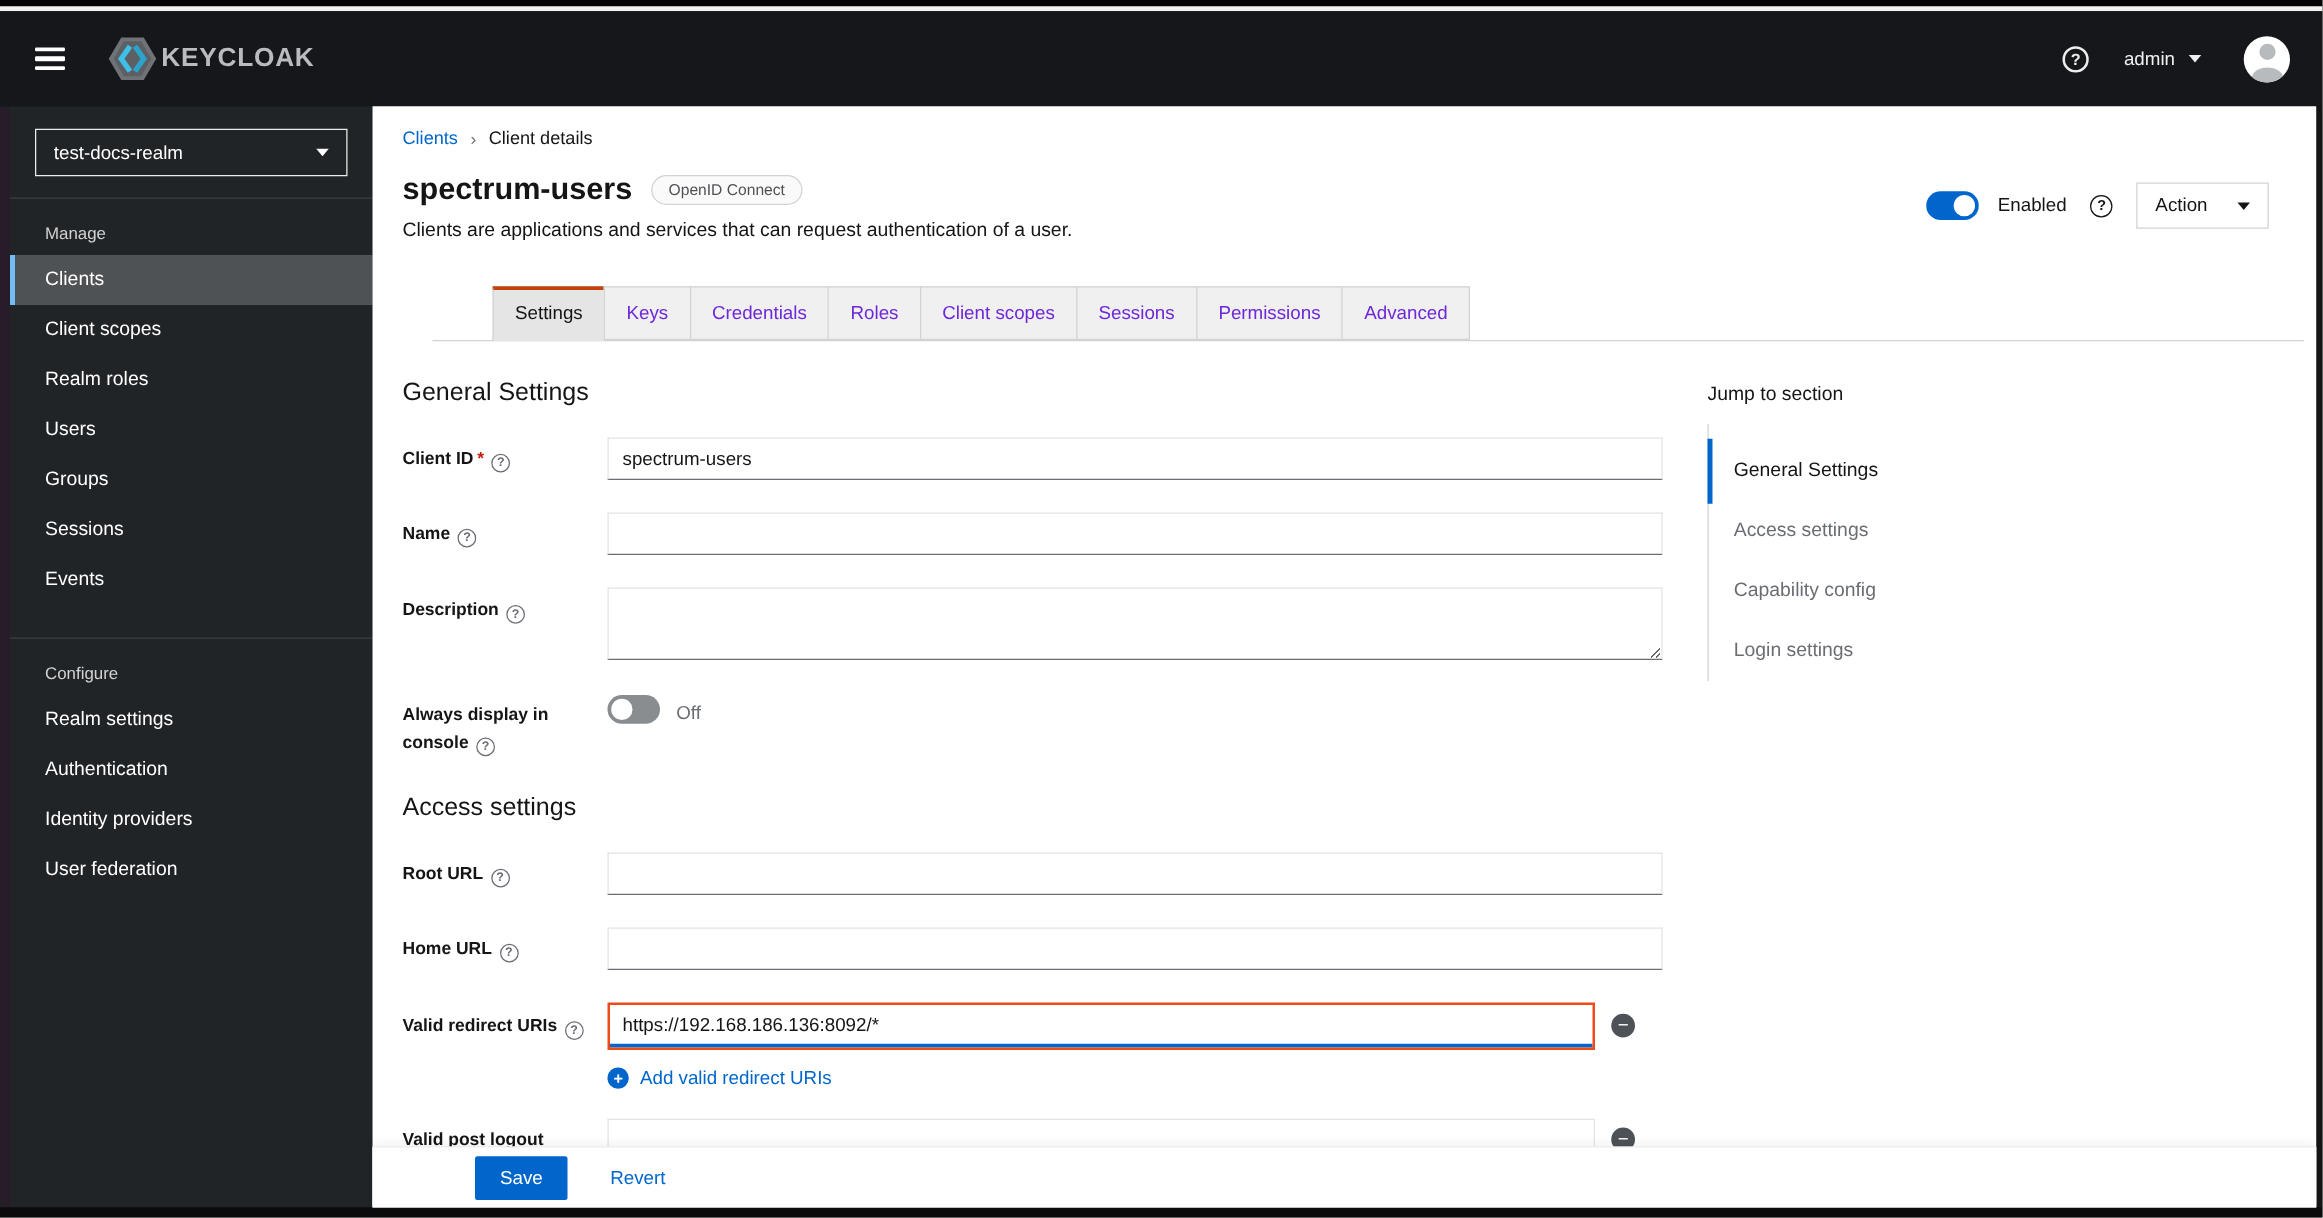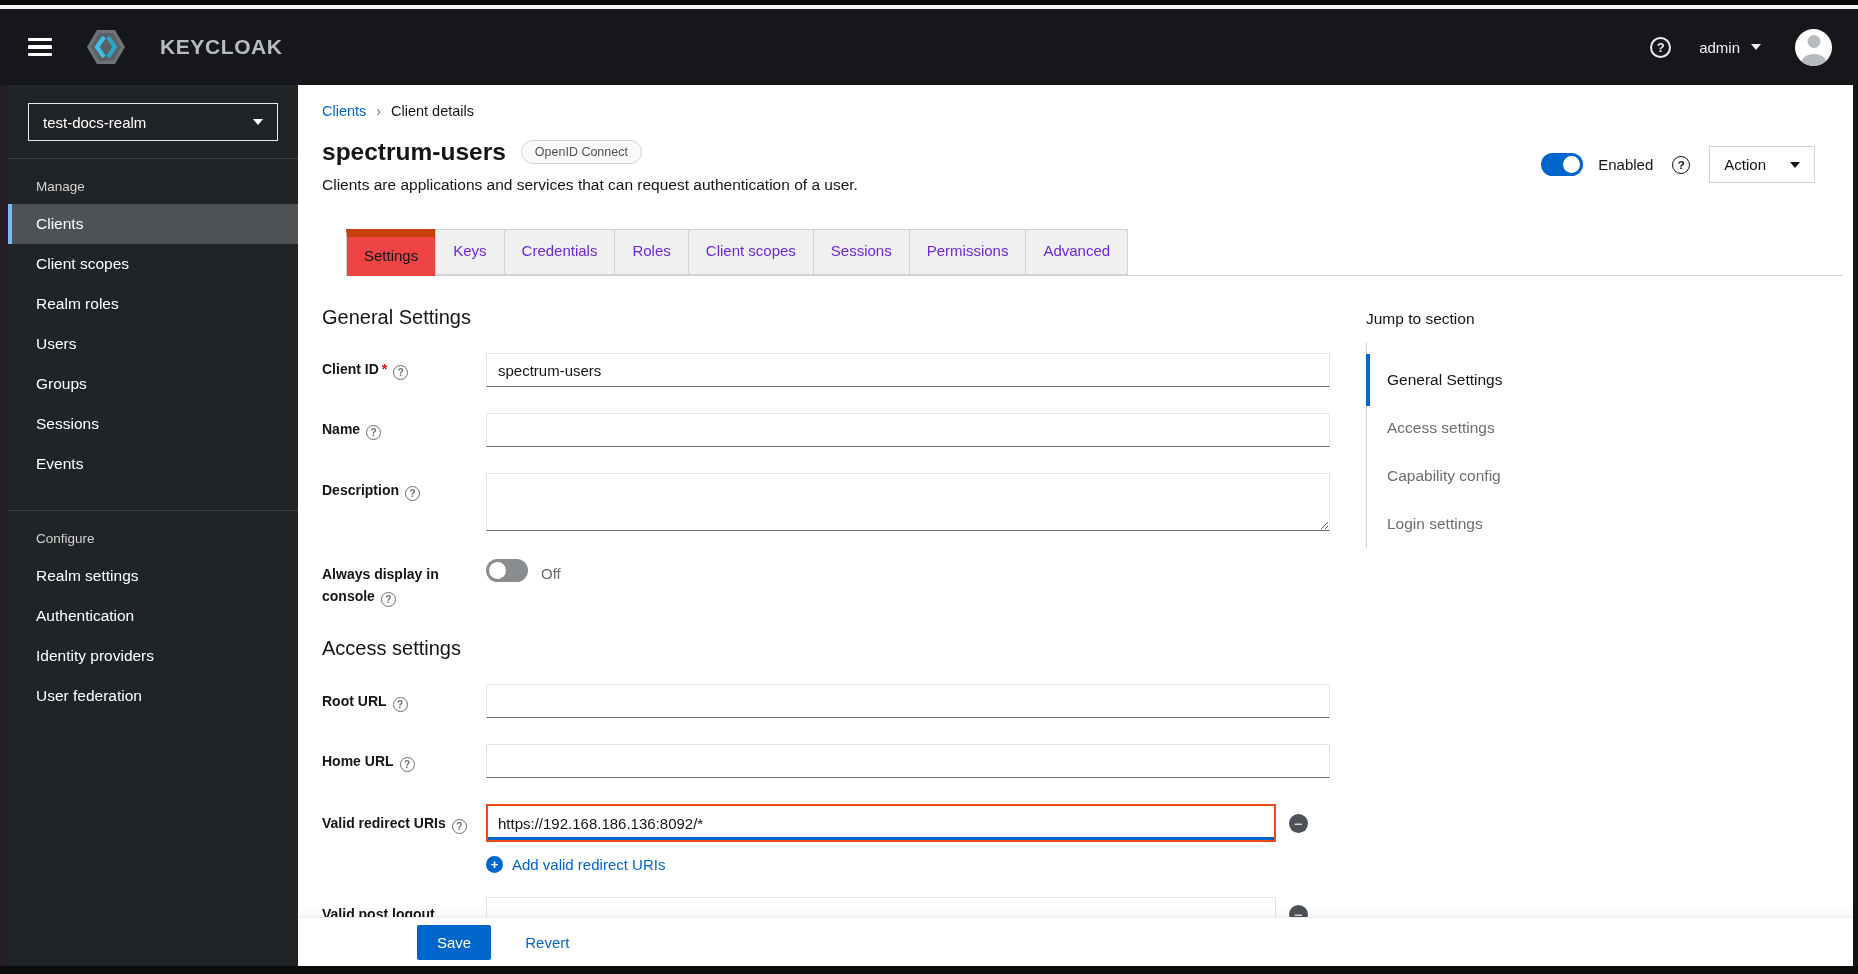--- a/index.html
+++ b/index.html
@@ -12,21 +12,21 @@
   .frame { width:1858px; height:974px; display:flex; flex-direction:column; }
   .top-strip { height:5px; background:#050505; }
   .top-line  { height:4px; background:#f2f2f2; }
   .bottom-strip { height:8px; background:#0b0b0c; }
 
   
   .masthead { height:76px; background:#16171a; display:flex; align-items:center; padding:0 26px 0 28px; flex:none; }
   .hamburger { width:24px; height:18px; display:flex; flex-direction:column; justify-content:space-between; cursor:pointer; }
   .hamburger span { display:block; height:3.2px; background:#fff; border-radius:1px; }
   .logo { display:flex; align-items:center; margin-left:34px; gap:3px; }
-  .logo-text { font-size:21px; font-weight:bold; color:#b9bcbf; letter-spacing:0.6px;margin-left:31px; }
+  .logo-text { font-size:21px; font-weight:bold; color:#b9bcbf; letter-spacing:0.6px; }
   .mast-right { margin-left:auto; display:flex; align-items:center; gap:28px; }
   .help-circle-dark {
     width:21px; height:21px; border:2px solid #ededed; border-radius:50%;
     color:#ededed; font-size:13px; font-weight:bold;
     display:flex; align-items:center; justify-content:center; cursor:pointer;
   }
   .user-menu { display:flex; align-items:center; gap:11px; color:#f0f0f0; font-size:15px; cursor:pointer; }
   .caret-down { width:0; height:0; border-left:5px solid transparent; border-right:5px solid transparent; border-top:6px solid #f0f0f0; }
   .avatar { width:37px; height:37px; border-radius:50%; background:#fff; position:relative; overflow:hidden; margin-left:6px; cursor:pointer; }
   .avatar::before { content:""; position:absolute; top:6px; left:50%; transform:translateX(-50%); width:13px; height:13px; border-radius:50%; background:#b8bbbe; }
@@ -87,22 +87,22 @@
   .caret-down-dark { width:0; height:0; border-left:5px solid transparent; border-right:5px solid transparent; border-top:6px solid #151515; }
 
   
   .tabs { display:flex; margin:35px 10px 0 24px; border-bottom:1px solid #d2d2d2; }
   .tab {
     background:#f0f0f0; border:1px solid #d2d2d2; border-right:none;
     color:#6d28d9; font-size:15px; padding:12px 17px; cursor:pointer;
   }
   .tab:last-of-type { border-right:1px solid #d2d2d2; }
   .tab.active {
-    background:#ef4444; border-top:8px solid #c2410c; padding-top:10px;
-    margin-bottom:-1px; border-bottom:none; color:#151515;
+    background:#e5e5e5; border-top:3px solid #c2410c; padding-top:10px;
+    margin-bottom:-1px; border-bottom:none; color:#151515;margin-left:48px;
   }
 
   
   .content { display:flex; margin-top:30px; }
   .form-col { width:1008px; flex:none; }
   .section-heading { font-size:20px; font-weight:500; color:#151515; margin:0 0 24px 0; }
   .section-heading.second { margin-top:30px; }
 
   .form-row { display:grid; grid-template-columns:164px 844px; align-items:center; margin-bottom:26px; }
   .form-row.top-align { align-items:start; }
@@ -151,21 +151,21 @@
   .jump-title { font-size:15.5px; color:#151515; margin-bottom:14px; }
   .jump-nav { border-left:1px solid #d2d2d2; padding-top:14px; width:212px; }
   .jump-item { position:relative; padding:15px 0 15px 20px; font-size:15.5px; color:#6a6e73; cursor:pointer; }
   .jump-item.active { color:#151515; }
   .jump-item.active::before { content:""; position:absolute; left:-1px; top:-2px; bottom:-2px; width:4px; background:#0066cc; }
 
   
   .action-footer {
     position:absolute; left:0; right:0; bottom:0; height:48px; background:#fff;
     box-shadow:0 -1px 0 #ececec, 0 -4px 8px rgba(0,0,0,0.05);
-    display:flex; align-items:center; padding-left:119px; gap:34px;
+    display:flex; align-items:center; padding-left:82px; gap:34px;
   }
   .save-btn {
     background:#0066cc; color:#fff; border:none; border-radius:2px;
     font-size:15px; padding:9px 20px; cursor:pointer; font-family:inherit;
   }
   .revert-btn { background:none; border:none; color:#0066cc; font-size:15px; cursor:pointer; font-family:inherit; padding:0; }
 </style>
 </head>
 <body>
 

